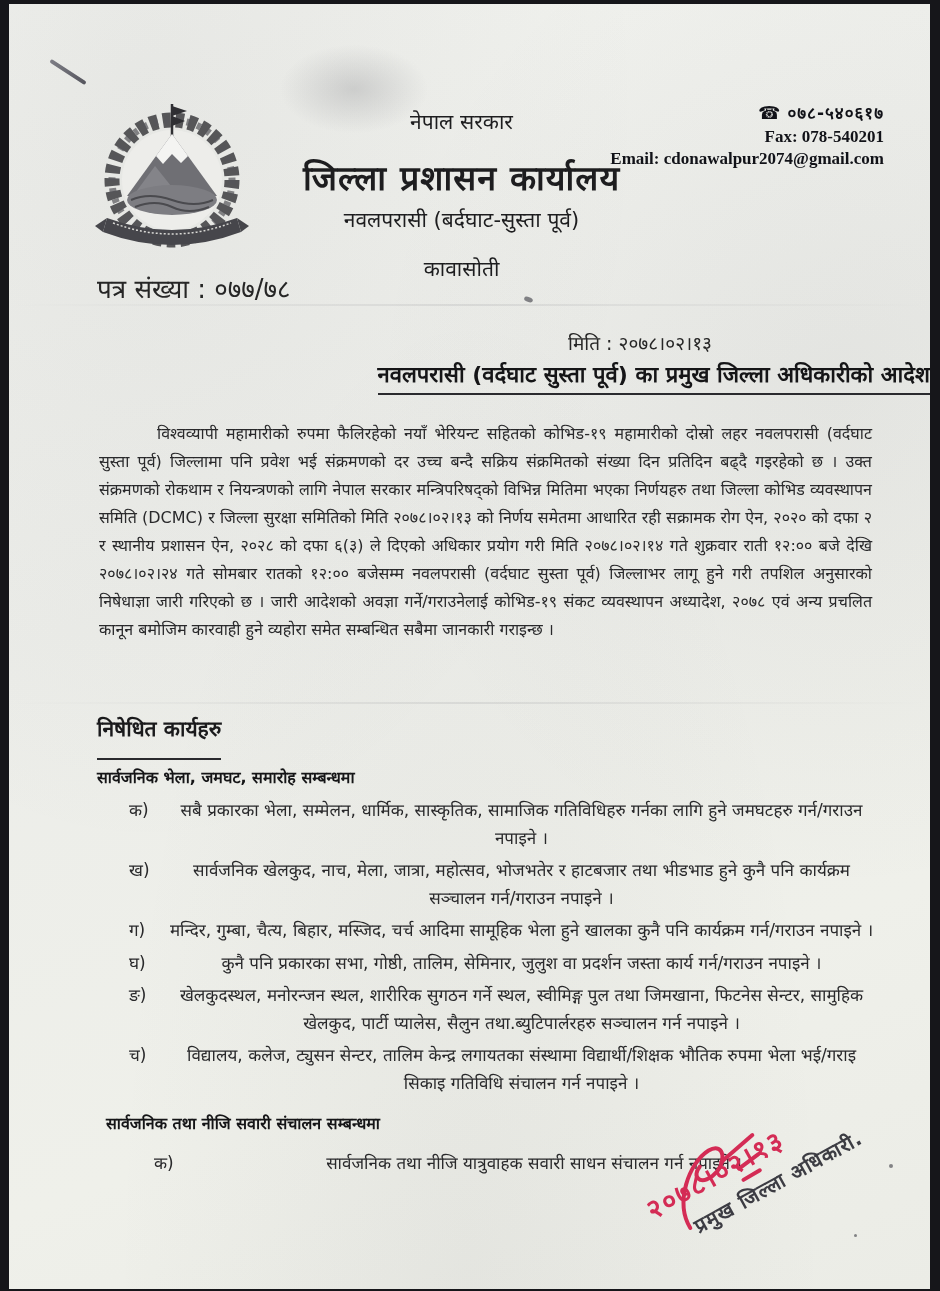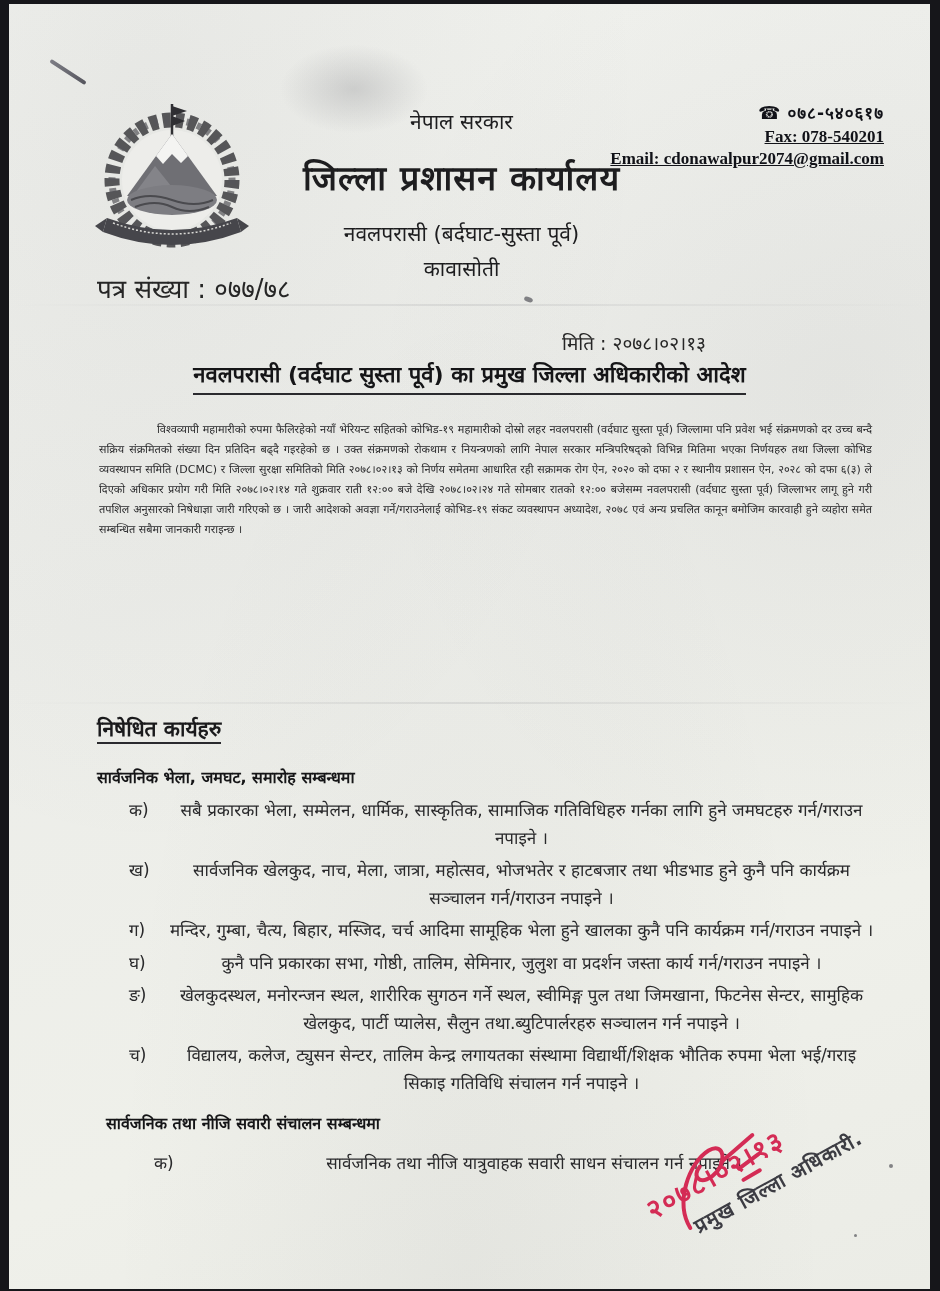--- a/index.html
+++ b/index.html
@@ -34,58 +34,58 @@
   }
 
   
   .emblem { position:absolute; left:74px; top:92px; width:178px; height:168px; }
   .header-center {
     position:absolute; left:0; right:16px; top:104px; text-align:center;
     color:#1d1d1f;
   }
   .hc-govt, .hc-ministry { font-size:21px; line-height:1.35; }
   .hc-office { font-size:34px; font-weight:bold; line-height:1.25; margin-top:21px; letter-spacing:1px; }
-  .hc-district { font-size:21px; margin-top:19px; }
-  .hc-place { font-size:21px; margin-top:7px; }
+  .hc-district { font-size:21px; margin-top:5px; }
+  .hc-place { font-size:21px; margin-top:21px; }
 
   .contact {
     position:absolute; right:46px; top:96px; text-align:right;
     font-weight:bold; color:#111218;
   }
   .contact .phone-line { font-size:17px; line-height:1.45; letter-spacing:1px; }
   .contact .phone-glyph { font-size:18px; margin-right:6px; }
   .contact .fax-line, .contact .email-line {
-    font-family:"Liberation Serif", serif; font-size:17px; line-height:1.3;text-decoration:underline;
+    font-family:"Liberation Serif", serif; font-size:17px; line-height:1.3;
   }
 
   
   .ref-number { position:absolute; left:88px; top:266px; font-size:26px; }
-  .letter-date { position:absolute; right:224px; top:326px; font-size:19px; }
+  .letter-date { position:absolute; right:218px; top:326px; font-size:19px; }
 
   
   .order-title {
-    position:absolute; left:0; right:0; top:354px; text-align:center;
+    position:absolute; left:0; right:0; top:354px; text-align:right;
   }
   .order-title span {
     display:inline-block; font-size:22px; font-weight:bold; color:#151517;
     border-bottom:2px solid #2a2a2e; padding-bottom:5px;
   }
 
   
   .order-body {
     position:absolute; left:90px; right:58px; top:416px;
-    font-size:11px; line-height:20px; text-align:justify;
+    font-size:16px; line-height:28px; text-align:justify;
     text-indent:58px; color:#29292b;
   }
 
   
   .prohibited-heading {
     position:absolute; left:88px; top:710px;
     font-size:21px; font-weight:bold; color:#1a1a1c;
-    border-bottom:2px solid #2a2a2e; padding-bottom:0;
+    border-bottom:2px solid #2a2a2e; padding-bottom:16px;
   }
   .sub-heading {
     position:absolute; font-size:16px; font-weight:bold; color:#151517;
   }
   .sub1-heading { left:88px; top:762px; }
   .sub2-heading { left:97px; top:1108px;text-align:center; }
 
   .item-list { position:absolute; list-style:none; }
   .sub1-list { left:120px; right:52px; top:793px; }
   .sub2-list { left:145px; right:52px; top:1146px; }

